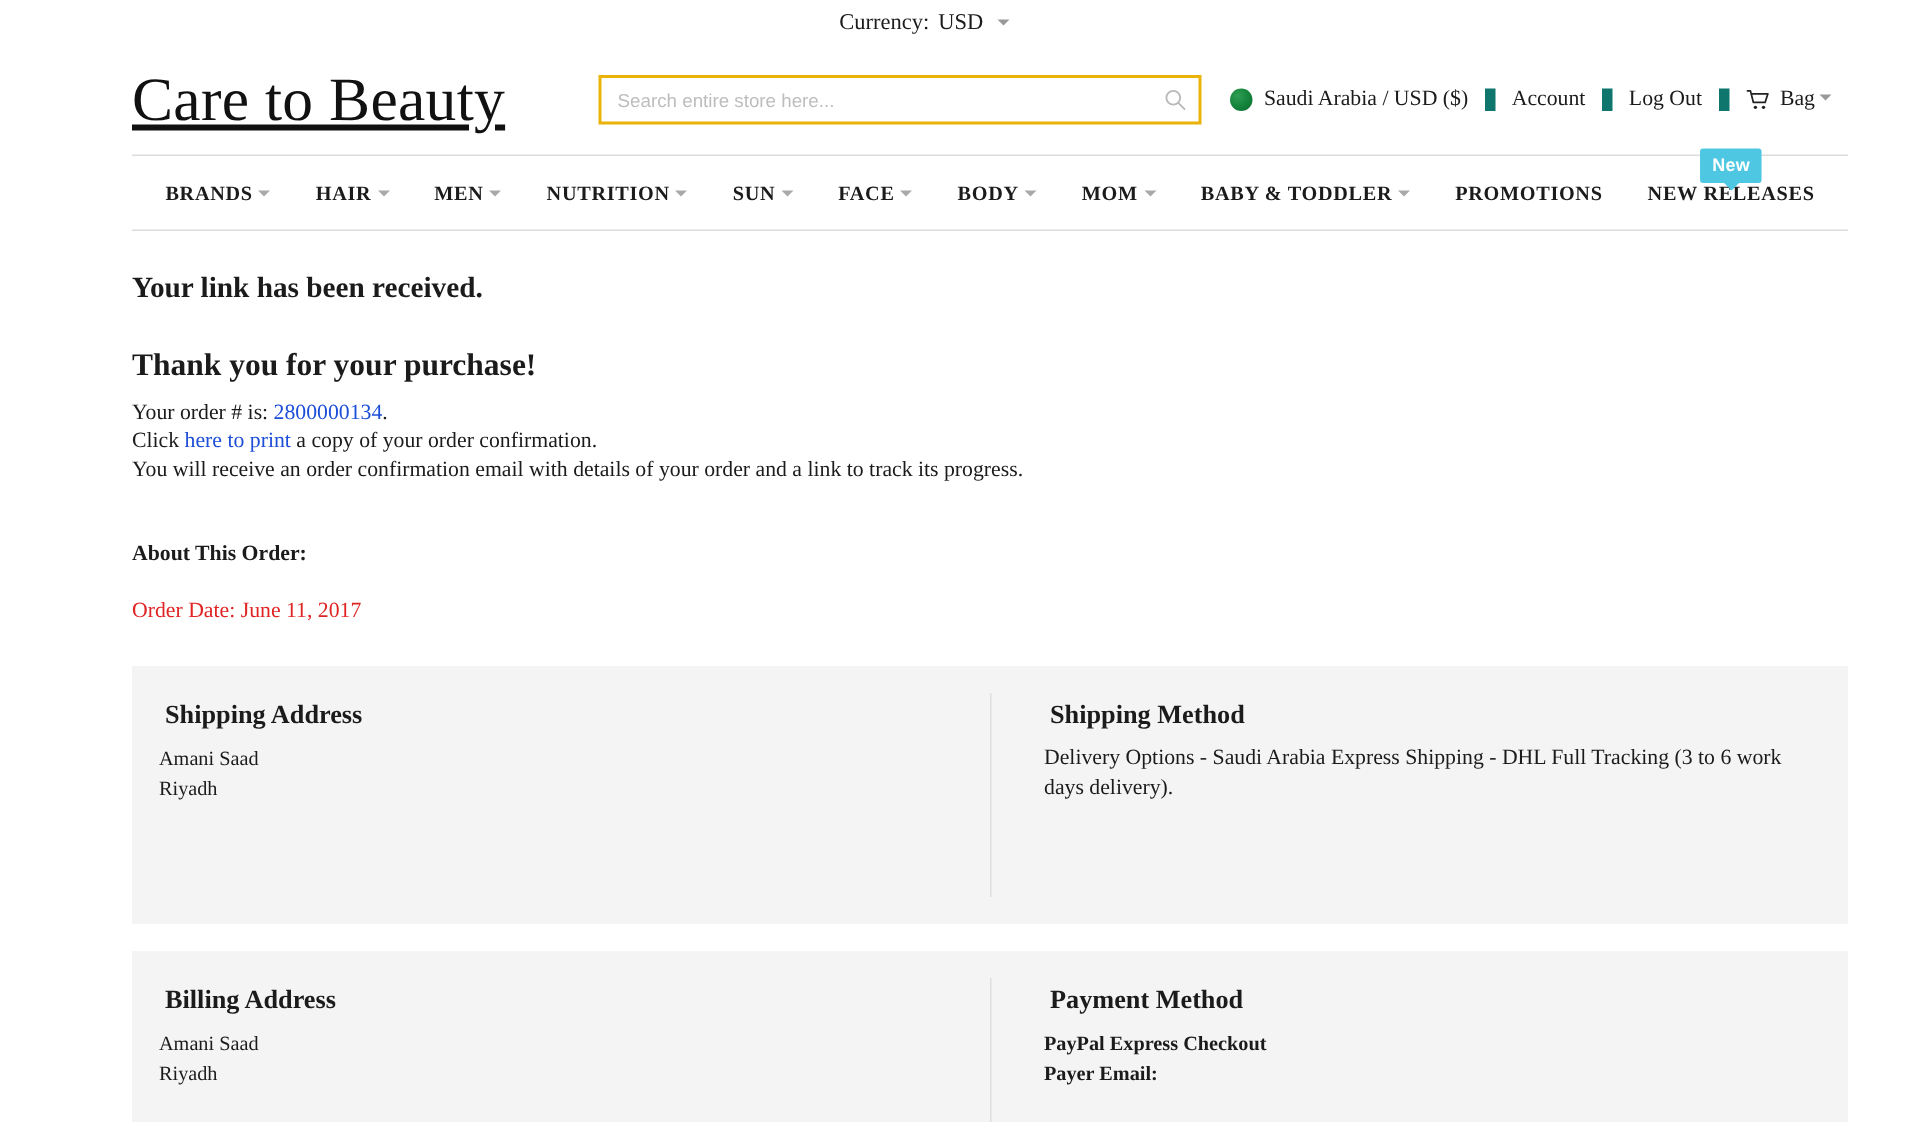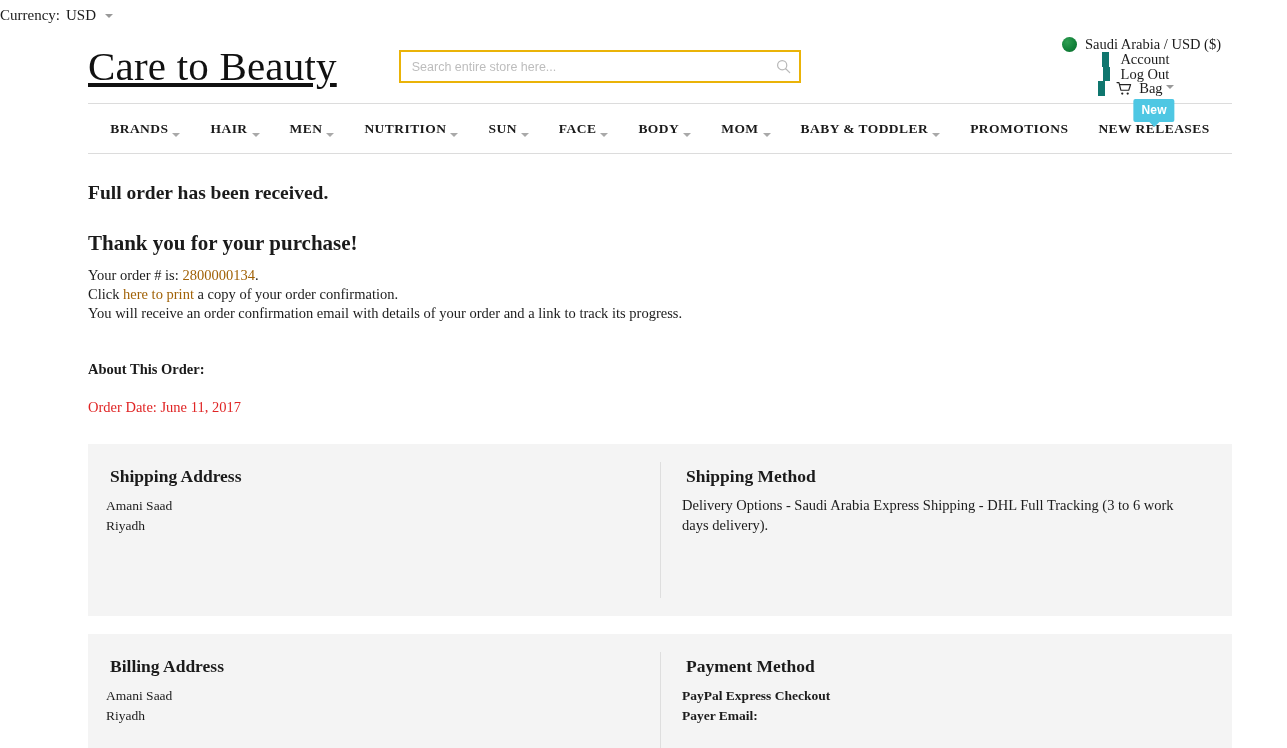--- a/index.html
+++ b/index.html
@@ -15,21 +15,21 @@
     font-family: "Liberation Serif", "DejaVu Serif", serif;
     color: #1b1b1b;
     -webkit-font-smoothing: antialiased;
   }
 
   
   .utility-bar {
     height: 30px;
     padding-right: 55px;
     display: flex;
-    justify-content: flex-start;
+    justify-content: center;
     align-items: center;
   }
   .currency-switcher {
     font-size: 15px;
     color: #1b1b1b;
     display: flex;
     align-items: baseline;
     gap: 6px;
     cursor: pointer;
   }
@@ -90,21 +90,20 @@
     cursor: pointer;
     display: flex; align-items: center; justify-content: center;
   }
 
   .header-right {
     margin-left: auto;
     display: flex;
     align-items: center;
     font-size: 14.5px;
     white-space: nowrap;
-    flex-direction: column;
   }
   .hr-item {
     display: flex;
     align-items: center;
     padding: 0 11px;
     color: #1b1b1b;
     text-decoration: none;
     cursor: pointer;
     line-height: 1;
   }
@@ -127,21 +126,21 @@
     border-bottom: 1px solid #dcdcdc;
     height: 51px;
     display: flex;
     align-items: center;
     justify-content: center;
     gap: 0;
   }
   .nav-item {
     position: relative;
     display: flex;
-    align-items: flex-end;
+    align-items: center;
     padding: 0 15px;
     font-size: 13.5px;
     font-weight: bold;
     letter-spacing: .45px;
     color: #1b1b1b;
     text-decoration: none;
     cursor: pointer;
     white-space: nowrap;
   }
   .nav-item .caret { border-top-color: #a9a9a9; top: 0; margin-left: 4px; }
@@ -188,21 +187,21 @@
     margin: 27px 0 9px;
     line-height: 1.2;
   }
   .para {
     font-size: 14.5px;
     line-height: 1.33;
     margin: 0;
     color: #1b1b1b;
   }
   .link {
-    color: #a16207;
+    color: #1d4ed8;
     text-decoration: none;
     cursor: pointer;
     text-align: center;
   }
   .about-title {
     font-size: 14.5px;
     font-weight: bold;
     margin: 38px 0 0;
   }
   .order-date {
@@ -218,21 +217,21 @@
     position: relative;
     min-height: 172px;
   }
   .panel.first { margin-top: 28px; }
   .panel.second { margin-top: 18px; min-height: 196px; }
   .panel-col {
     padding: 22px 22px 18px;
     flex: 0 0 50%;
   }
   .panel-col.left { padding-left: 18px; }
-  .panel-col.right { padding-left: 22px; }
+  .panel-col.right { padding-left: 36px; }
   .panel-divider {
     position: absolute;
     top: 18px;
     bottom: 18px;
     left: 50%;
     width: 1px;
     background: #dedede;
   }
   .panel-heading {
     font-size: 17.5px;
@@ -341,21 +340,21 @@
     <span>PROMOTIONS</span>
   </a>
   <a class="nav-item">
     <span class="new-badge">New</span>
     <span>NEW RELEASES</span>
   </a>
 </nav>
 
 <main class="main">
 
-  <h1 class="page-title">Full order has been received.</h1>
+  <h1 class="page-title">Your link has been received.</h1>
   <h2 class="thanks-title">Thank you for your purchase!</h2>
 
   <p class="para">
     <span>Your order # is:</span>
     <a class="link">2800000134</a><span>.</span>
   </p>
 
   <p class="para">
     <span>Click</span>
     <a class="link">here to print</a>

